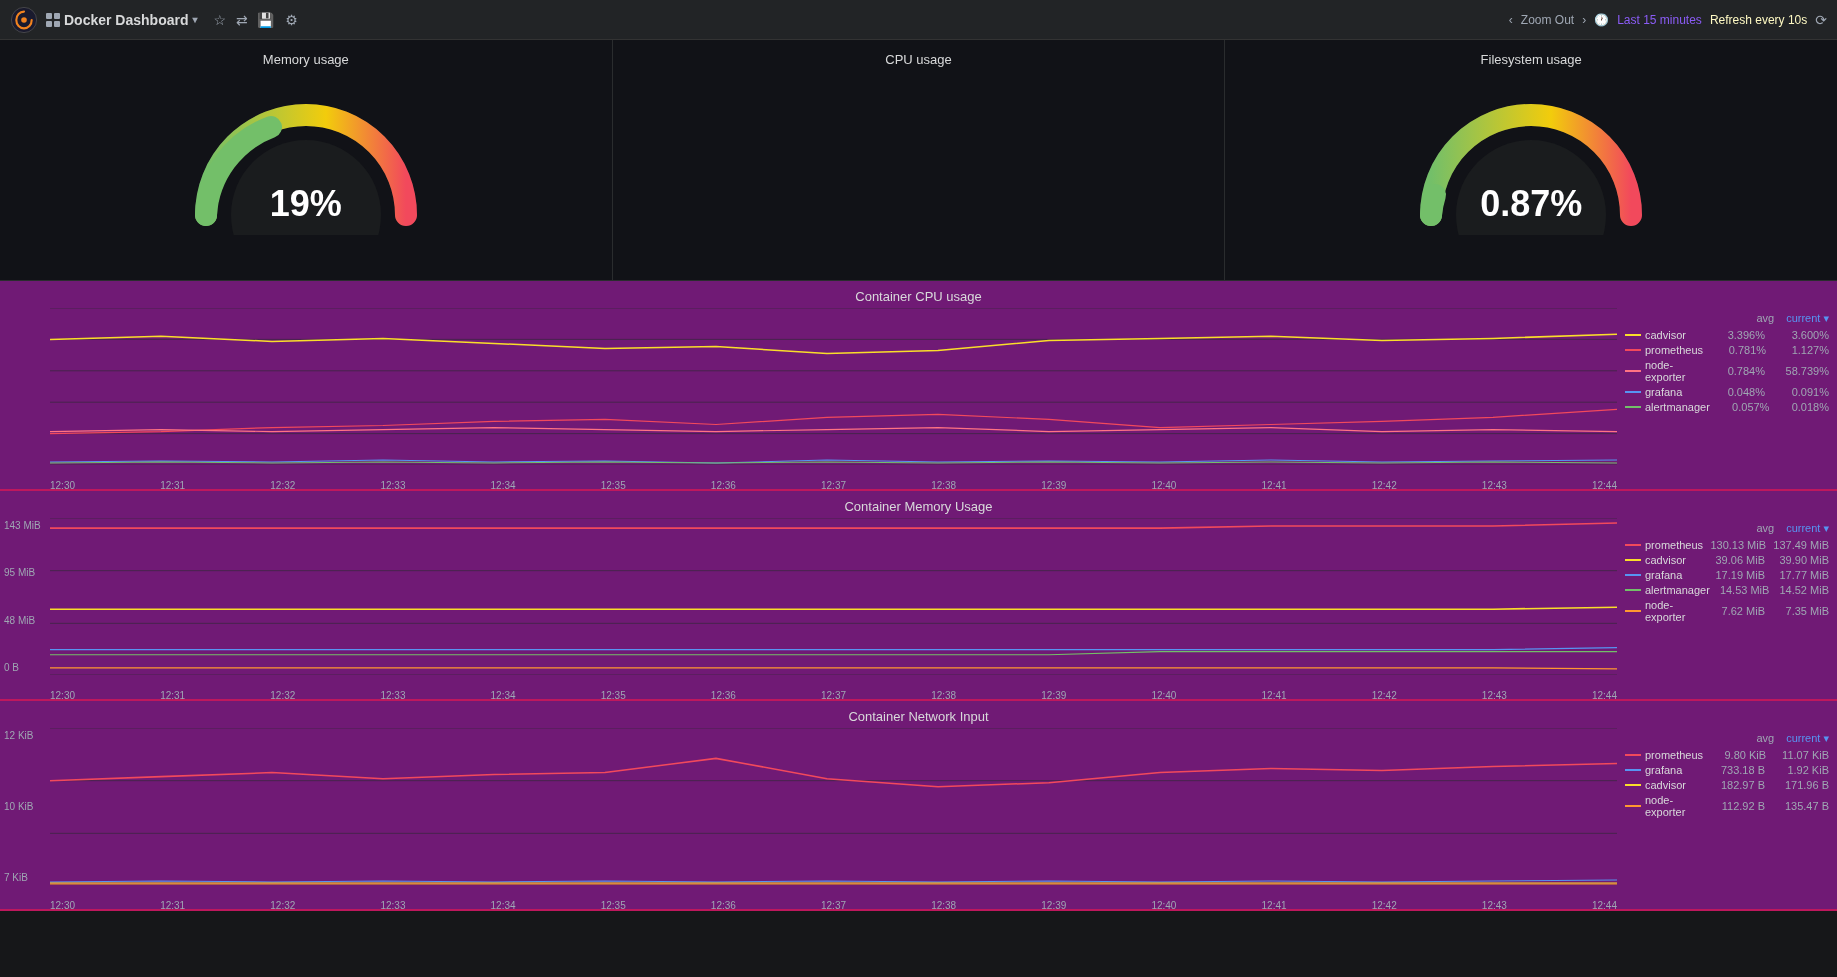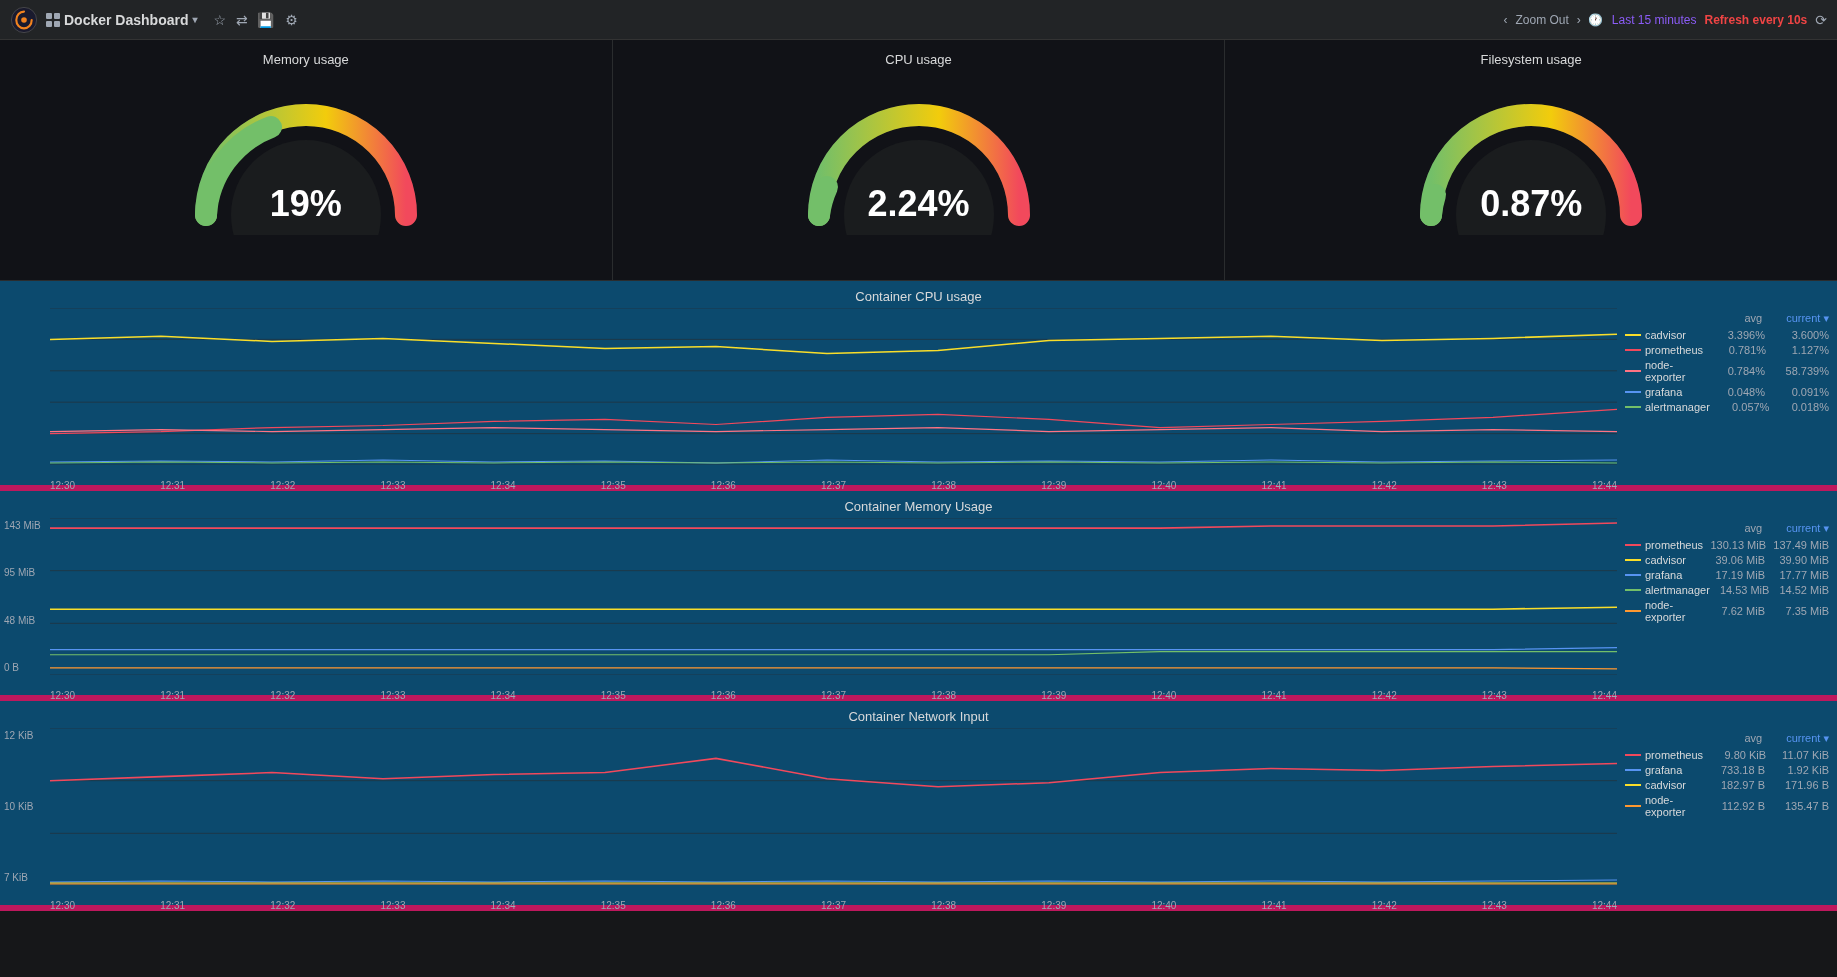--- a/index.html
+++ b/index.html
@@ -15,21 +15,21 @@
       border-bottom: 1px solid #333;
       gap: 8px;
     }
     .topnav-logo { width: 28px; height: 28px; cursor: pointer; }
     .topnav-title { color: #d8d9da; font-size: 14px; font-weight: 600; display: flex; align-items: center; gap: 4px; cursor: pointer; }
     .topnav-icons { display: flex; gap: 10px; align-items: center; margin-left: 8px; }
     .topnav-icon { color: #9fa7b3; font-size: 14px; cursor: pointer; }
     .topnav-right { margin-left: auto; display: flex; align-items: center; gap: 8px; color: #9fa7b3; font-size: 12px; }
     .topnav-right .zoom-btn { cursor: pointer; color: #9fa7b3; }
     .topnav-right .time-range { color: #8b5cf6; }
-    .topnav-right .refresh-text { color: #ef4444; font-size: 12px; font-weight: 700; cursor: pointer; }
+    .topnav-right .refresh-text { color: #fef9c3; font-size: 12px; font-weight: 400; cursor: pointer; }
     .topnav-right .refresh-icon { cursor: pointer; color: #9fa7b3; font-size: 14px; }
 
     
     .gauge-row {
       display: flex;
       background: #111217;
       border-bottom: 1px solid #2a2c2e;
     }
     .gauge-panel {
       flex: 1;
@@ -49,22 +49,22 @@
       left: 50%;
       transform: translateX(-50%);
       font-size: 36px;
       font-weight: 700;
       color: #fff;
       white-space: nowrap;
     }
 
     
     .chart-panel {
-      background: #0c4a6e;
-      border-bottom: 6px solid #be185d;
+      background: #701a75;
+      border-bottom: 2px solid #be185d;
       padding: 8px 0 0 0;
       position: relative;
     }
     .chart-title {
       text-align: center;
       font-size: 13px;
       color: #d8d9da;
       margin-bottom: 4px;
     }
     .chart-area {
@@ -78,21 +78,21 @@
     }
     .chart-legend {
       width: 220px;
       padding: 4px 8px;
       font-size: 11px;
       flex-shrink: 0;
     }
     .legend-header {
       display: flex;
       justify-content: flex-end;
-      gap: 24px;
+      gap: 12px;
       color: #9fa7b3;
       margin-bottom: 4px;
       font-size: 11px;
     }
     .legend-header span.current-col { color: #5794f2; cursor: pointer; }
     .legend-item {
       display: flex;
       align-items: center;
       margin-bottom: 3px;
       gap: 4px;
@@ -194,37 +194,20 @@
 
         <circle cx="130" cy="140" r="75" fill="#1a1c1e"></circle>
 
       </svg>
       <div class="gauge-value">19%</div>
     </div>
   </div>
 
   <div class="gauge-panel">
     <div class="gauge-title">CPU usage</div>
-    <div class="gauge-svg-wrapper">
-      <svg viewBox="0 0 260 160" xmlns="http://www.w3.org/2000/svg">
-        <defs>
-          <linearGradient id="gaugeGrad1" x1="0%" y1="0%" x2="100%" y2="0%">
-            <stop offset="0%" stop-color="#73bf69"></stop>
-            <stop offset="60%" stop-color="#f2cc0c"></stop>
-            <stop offset="100%" stop-color="#f2495c"></stop>
-          </linearGradient>
-        </defs>
-        <path d="M 30 140 A 100 100 0 0 1 230 140" fill="none" stroke="#2a2c2e" stroke-width="22" stroke-linecap="round"></path>
-        <path d="M 30 140 A 100 100 0 0 1 230 140" fill="none" stroke="url(#gaugeGrad1)" stroke-width="22" stroke-linecap="round"></path>
-
-        <path d="M 30 140 A 100 100 0 0 1 38 112" fill="none" stroke="#73bf69" stroke-width="22" stroke-linecap="round"></path>
-        <circle cx="130" cy="140" r="75" fill="#1a1c1e"></circle>
-      </svg>
-      <div class="gauge-value">2.24%</div>
-    </div>
   </div>
 
   <div class="gauge-panel">
     <div class="gauge-title">Filesystem usage</div>
     <div class="gauge-svg-wrapper">
       <svg viewBox="0 0 260 160" xmlns="http://www.w3.org/2000/svg">
         <defs>
           <linearGradient id="gaugeGrad2" x1="0%" y1="0%" x2="100%" y2="0%">
             <stop offset="0%" stop-color="#73bf69"></stop>
             <stop offset="60%" stop-color="#f2cc0c"></stop>

